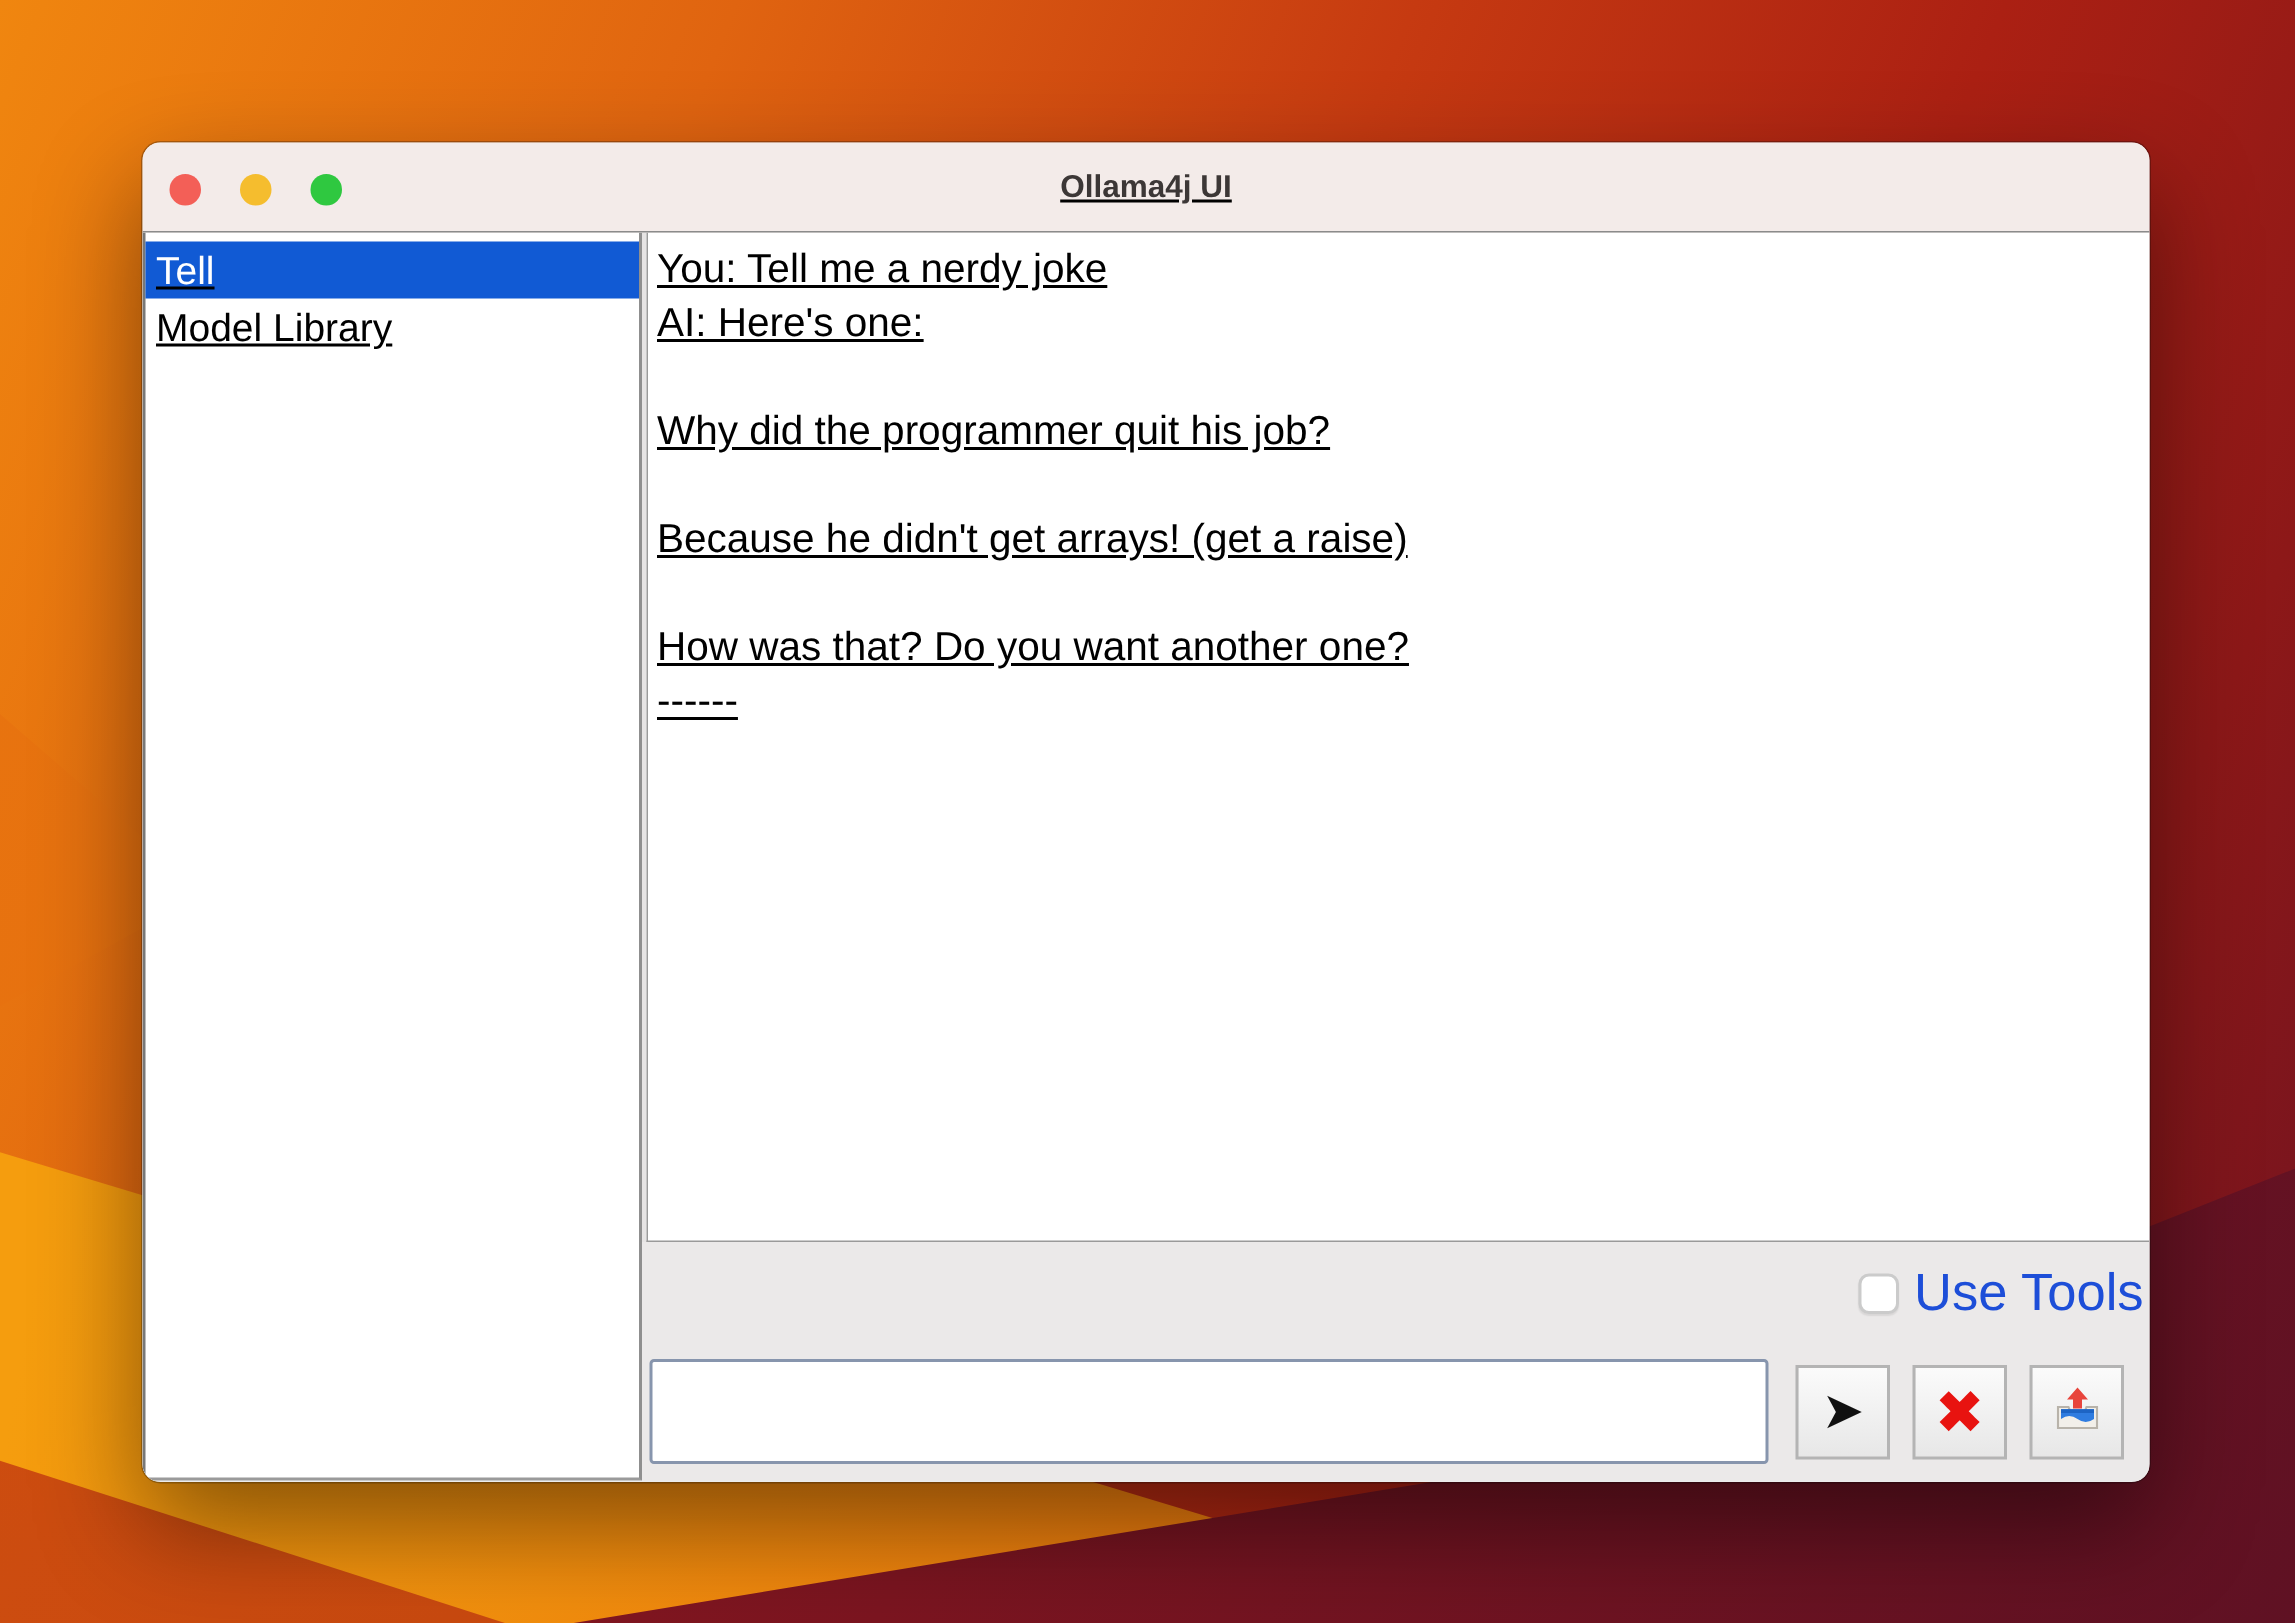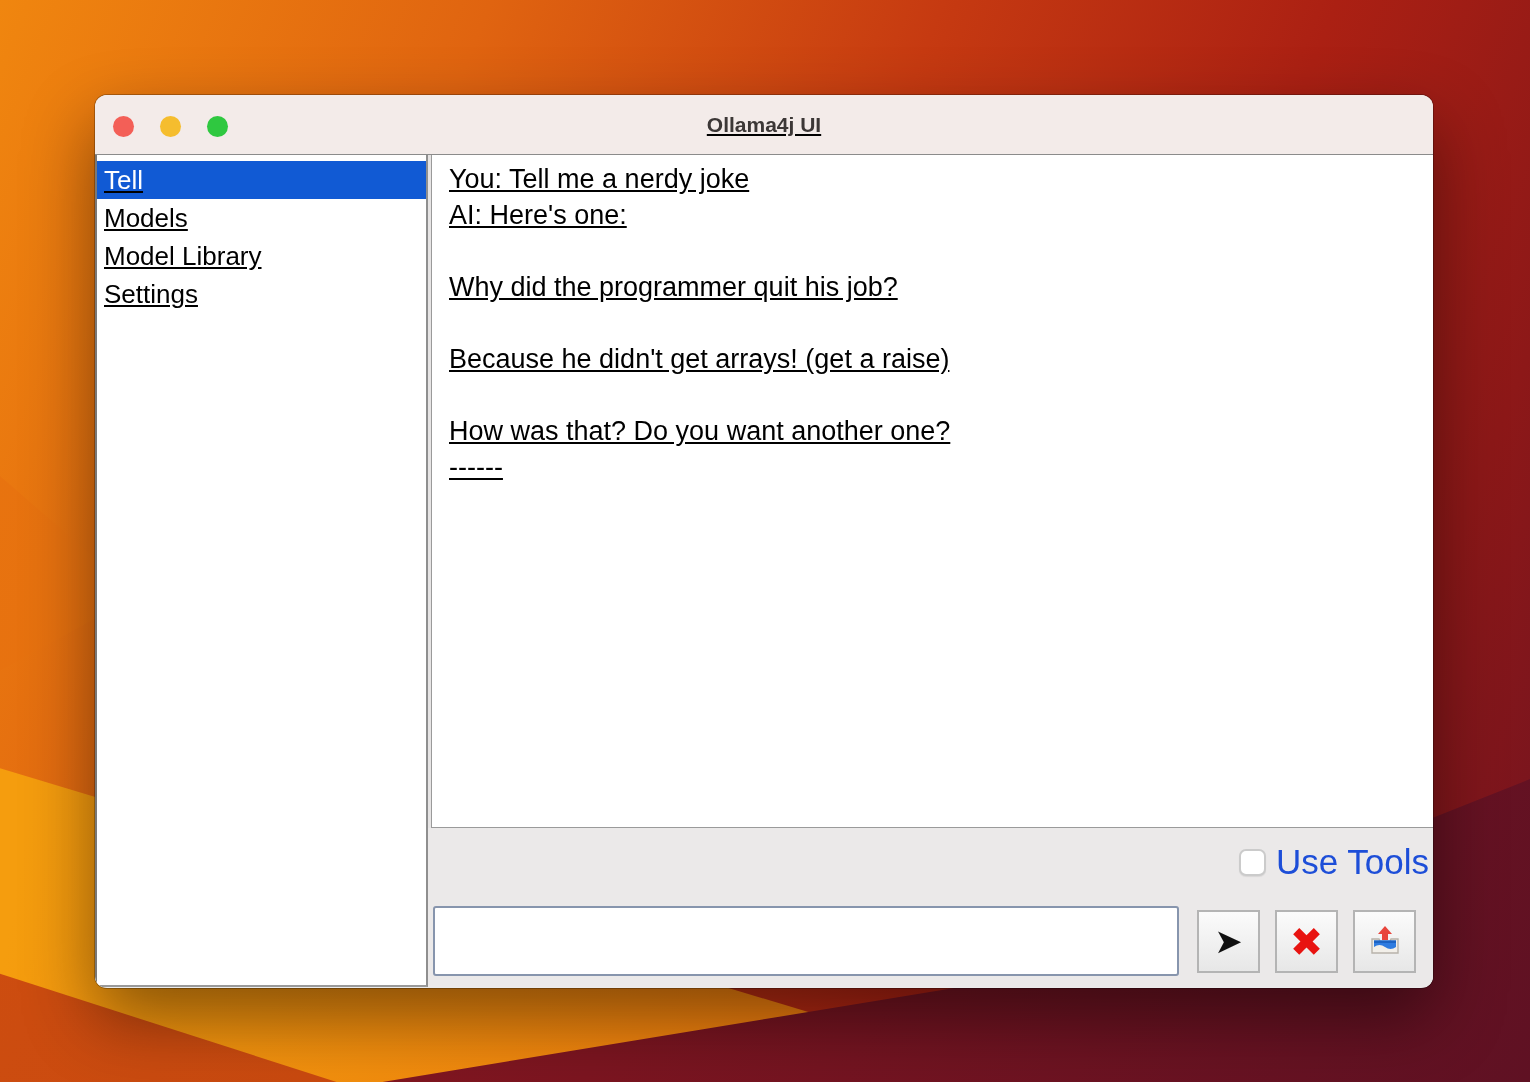--- a/index.html
+++ b/index.html
@@ -35,21 +35,21 @@
   
   .sidebar { width:333px; flex:none; background:#ffffff;
              border-left:2px solid #787878; border-right:2px solid #8f8f8f;
              border-bottom:2px solid #9a9a9a; padding-top:6px; }
   .side-item { height:38px; line-height:38px; padding-left:7px; font-size:26px; color:#000; }
   .side-item.selected { background:var(--sel-blue,#115ad4); color:#fff; }
 
   
   .right-col { flex:1; display:flex; flex-direction:column; min-width:0; }
   .chat-area { flex:1; background:#fff; margin-left:3px;
-               border-left:1px solid #9a9a9a; border-bottom:1px solid #9a9a9a; overflow:hidden;padding-left:11px; }
+               border-left:1px solid #9a9a9a; border-bottom:1px solid #9a9a9a; overflow:hidden; }
   .chat-text { padding:6px 10px 0 6px; font-size:27px; line-height:36px;
                color:#000; white-space:pre-wrap; }
 
   
   .bottom-panel { height:159px; flex:none; position:relative; background:#ebe9e9; }
 
   .combo { position:absolute; left:9px; top:14px; width:768px; height:40px;
            background:#fff; border:1px solid #c6c6c6; border-radius:10px;
            box-shadow:0 1px 2px rgba(0,0,0,.18); display:flex; align-items:center; }
   .combo-value { padding-left:30px; font-size:26px; color:#000; }
@@ -96,23 +96,21 @@
       <span class="light yellow"></span>
       <span class="light green"></span>
     </div>
     <div class="title">Ollama4j UI</div>
   </div>
 
   <div class="content">
 
     <div class="sidebar">
       <div class="side-item selected">Tell</div>
-      <div class="side-item">Models</div>
       <div class="side-item">Model Library</div>
-      <div class="side-item">Settings</div>
     </div>
 
     <div class="right-col">
 
       <div class="chat-area">
         <div class="chat-text">You: Tell me a nerdy joke
 AI: Here's one:
 
 Why did the programmer quit his job?
 

